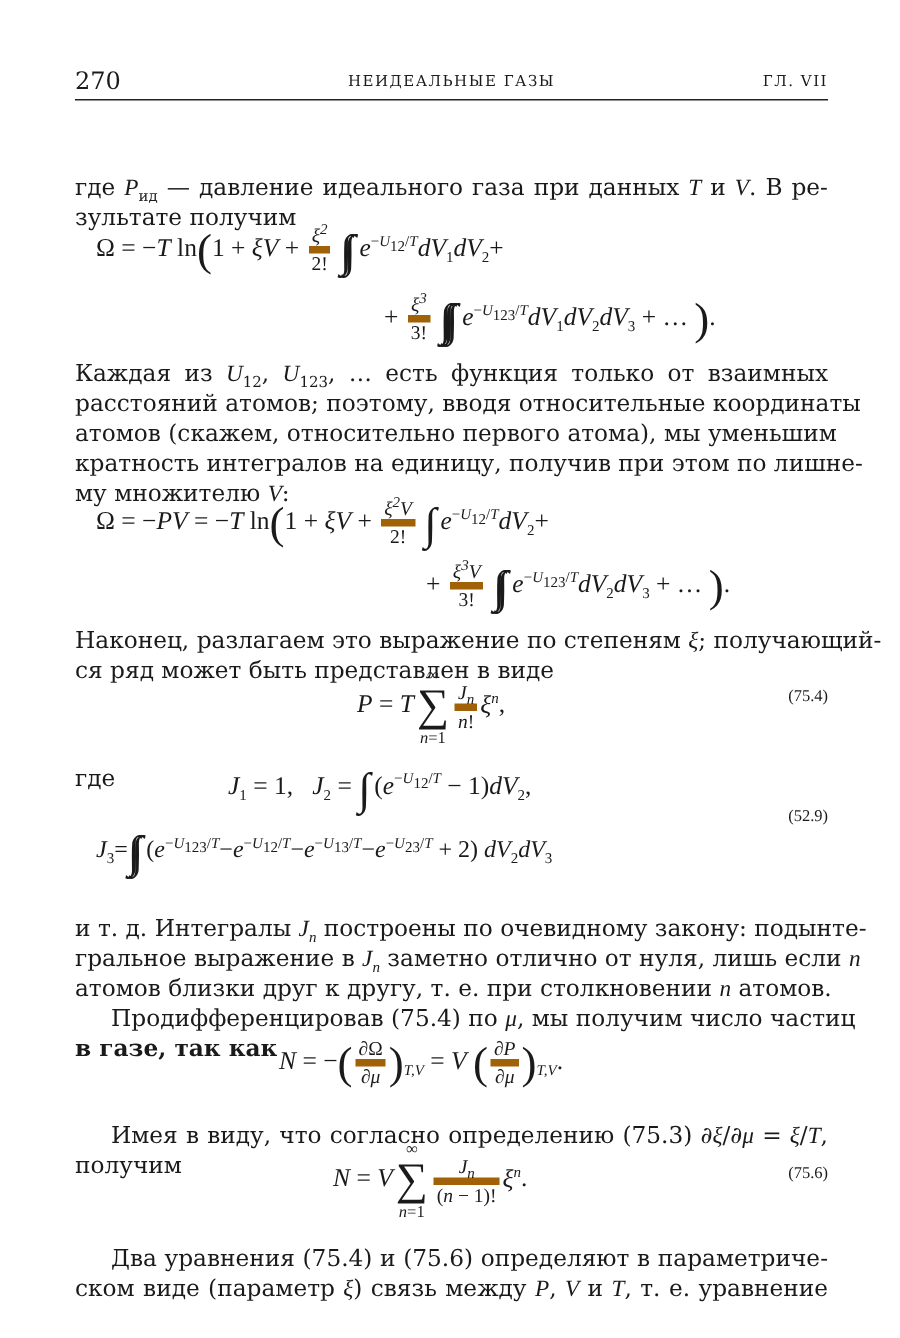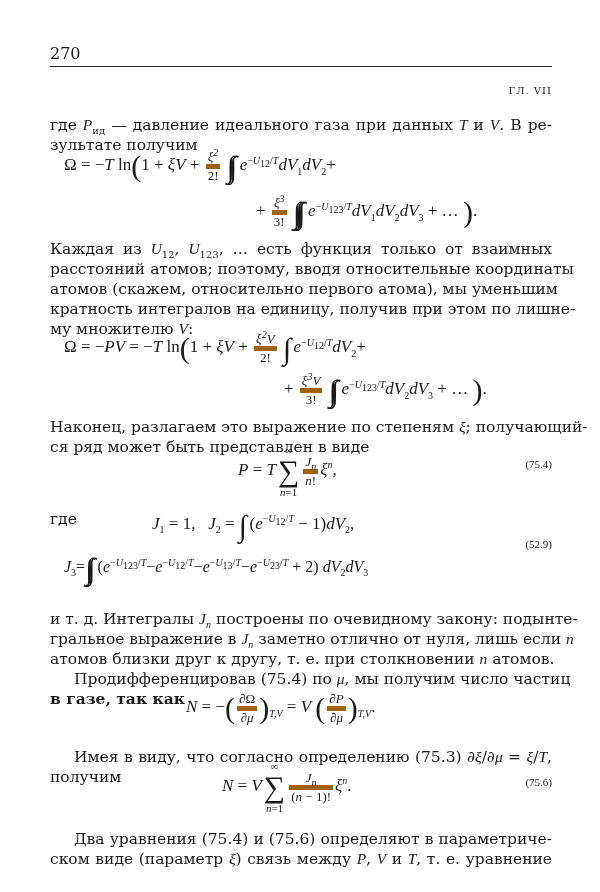--- a/index.html
+++ b/index.html
@@ -8,21 +8,21 @@
       font-family: "DejaVu Serif", "Liberation Serif", serif;
       color: #1a1a1a;
     }
     .page { position: absolute; left: 50px; top: 44px; width: 502px; }
     .running-head {
       position: relative; height: 22px; border-bottom: 1px solid #222;
     }
     .rh-num { position: absolute; left: 0; top: 0; font-size: 16px; }
     .rh-title { position: absolute; left: 0; right: 0; top: 5px; text-align: center;
       font-size: 10px; letter-spacing: 1px; }
-    .rh-chap { position: absolute; right: 0; top: 5px; font-size: 10px; letter-spacing: 1px; margin-top: 36px; }
+    .rh-chap { position: absolute; right: 0; top: 5px; font-size: 10px; letter-spacing: 1px; }
 
     .abs { position: absolute; }
     .txt { font-size: 15.5px; line-height: 20px; white-space: nowrap; margin-top: 17px; }
     .justify { text-align: justify; text-align-last: justify; width: 502px; }
     .indent { padding-left: 24px; box-sizing: border-box; }
     .m { font-family: "Liberation Serif", "DejaVu Serif", serif; font-style: italic; }
     .r { font-style: normal; font-family: "Liberation Serif", "DejaVu Serif", serif; }
     sub, sup { font-size: 10px; line-height: 0; }
     .eq { font-family: "Liberation Serif", "DejaVu Serif", serif; font-size: 17px; white-space: nowrap; }
     .big { font-size: 30px; vertical-align: -6px; line-height: 0; }
@@ -34,20 +34,21 @@
     .sum .lim { display: block; font-size: 11px; }
     .sum .sig { display: block; font-size: 30px; line-height: 30px; }
     .eqnum { position: absolute; right: 0; font-family: "Liberation Serif", "DejaVu Serif", serif; font-size: 11px; }
   </style>
 </head>
 <body>
 
 <div class="page">
   <div class="running-head">
     <span class="rh-num">270</span>
+    <span class="rh-title">НЕИДЕАЛЬНЫЕ ГАЗЫ</span>
     <span class="rh-chap">ГЛ. VII</span>
   </div>
 </div>
 
 <div class="abs txt justify" style="left:50px; top:98px;">где <span class="m">P</span><sub>ид</sub> — давление идеального газа при данных <span class="m">T</span> и <span class="m">V</span>. В ре-</div>
 <div class="abs txt" style="left:50px; top:118px;">зультате получим</div>
 
 <div class="abs eq" style="left:64px; top:150px;">Ω = −<span class="m">T</span> ln<span class="big">(</span>1 + <span class="m">ξV</span> + <span class="frac"><span class="n m">ξ<sup>2</sup></span><span class="d">2!</span></span> <span class="int">∫∫</span>&nbsp;&nbsp;<span class="m">e</span><sup>−<span class="m">U</span><sub>12</sub>/<span class="m">T</span></sup><span class="m">dV</span><sub>1</sub><span class="m">dV</span><sub>2</sub>+</div>
 <div class="abs eq" style="left:256px; top:196px;">+ <span class="frac"><span class="n m">ξ<sup>3</sup></span><span class="d">3!</span></span> <span class="int">∫∫∫</span>&nbsp;&nbsp;<span class="m">e</span><sup>−<span class="m">U</span><sub>123</sub>/<span class="m">T</span></sup><span class="m">dV</span><sub>1</sub><span class="m">dV</span><sub>2</sub><span class="m">dV</span><sub>3</sub> + … <span class="big">)</span>.</div>
 

